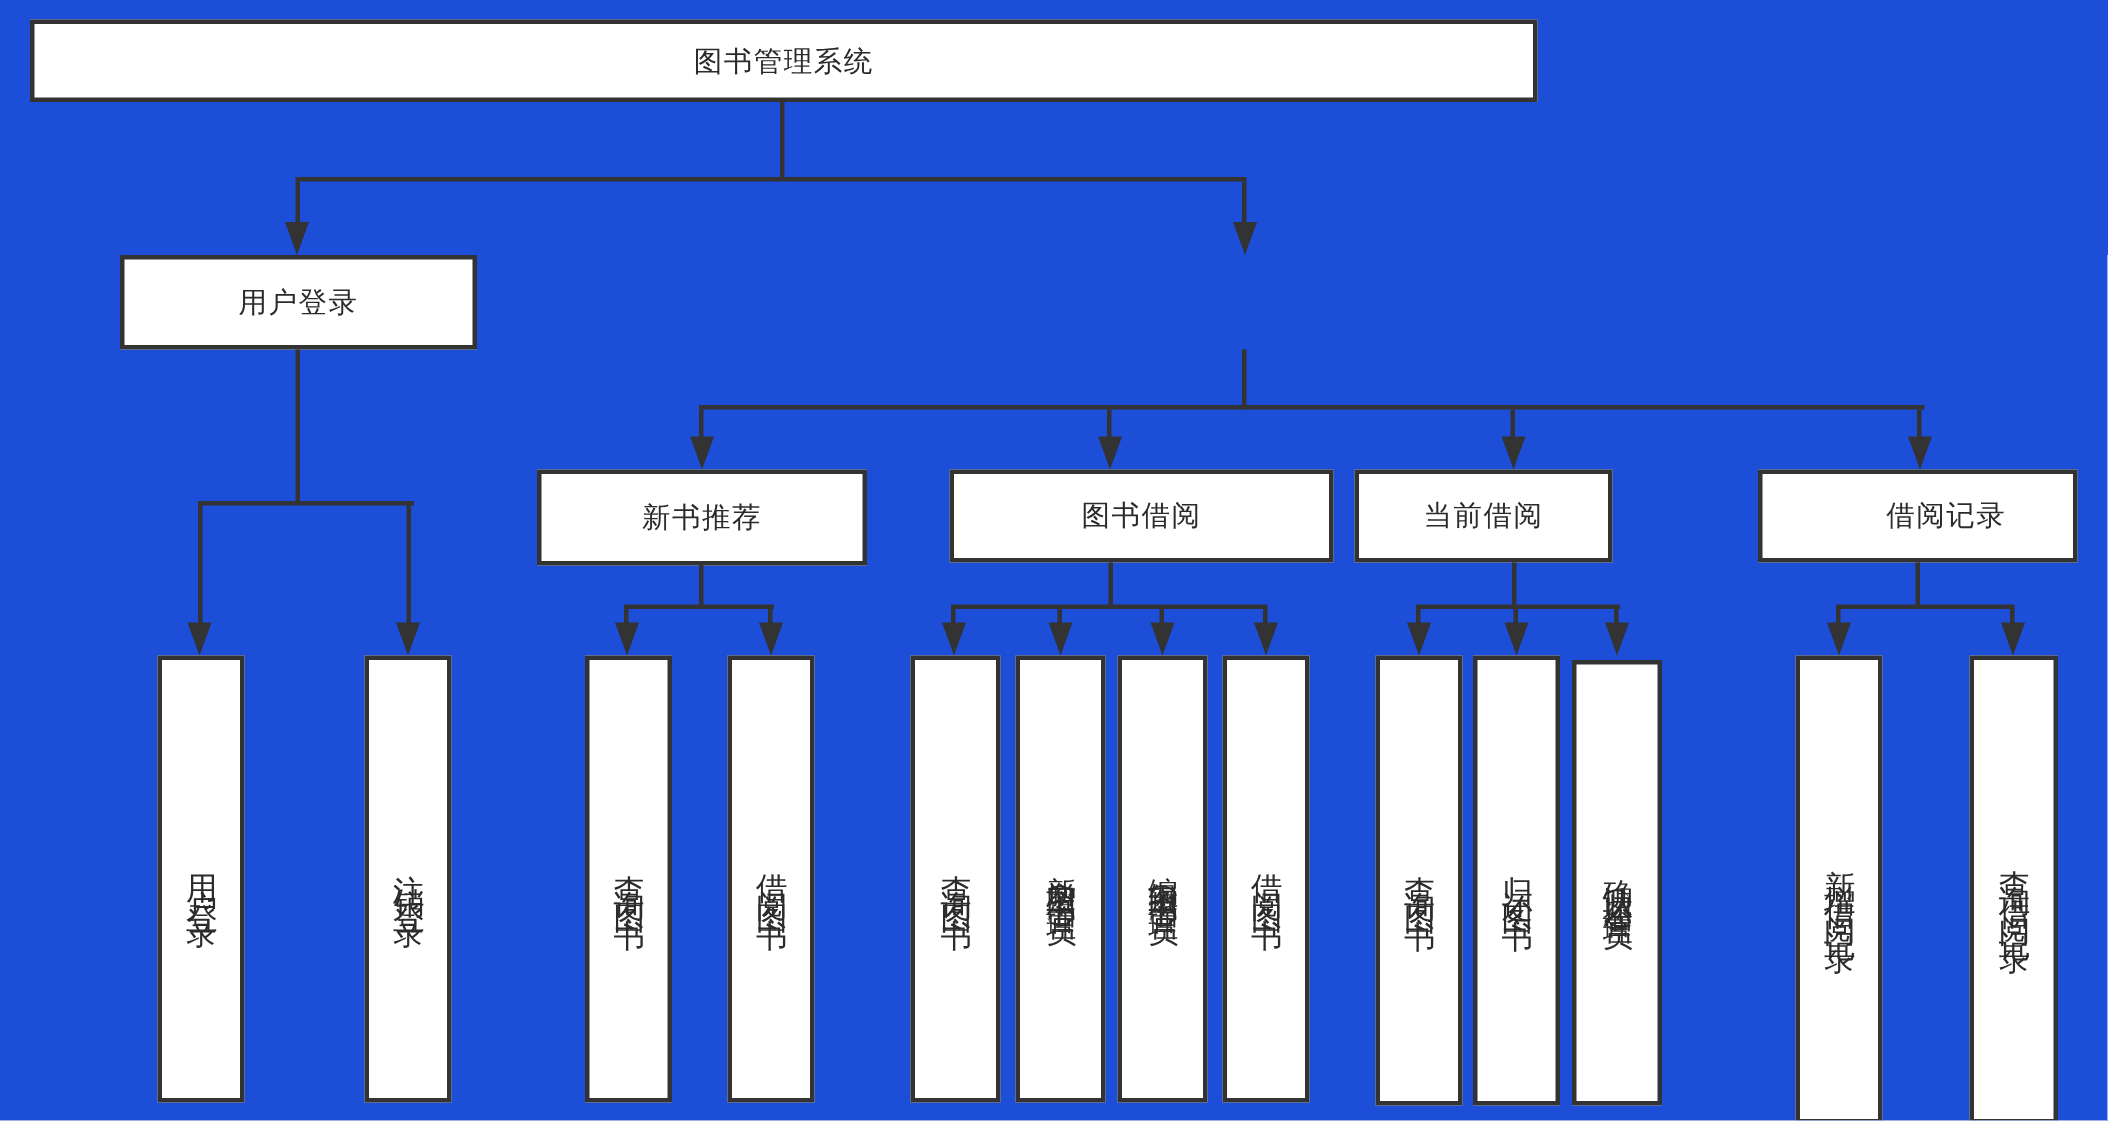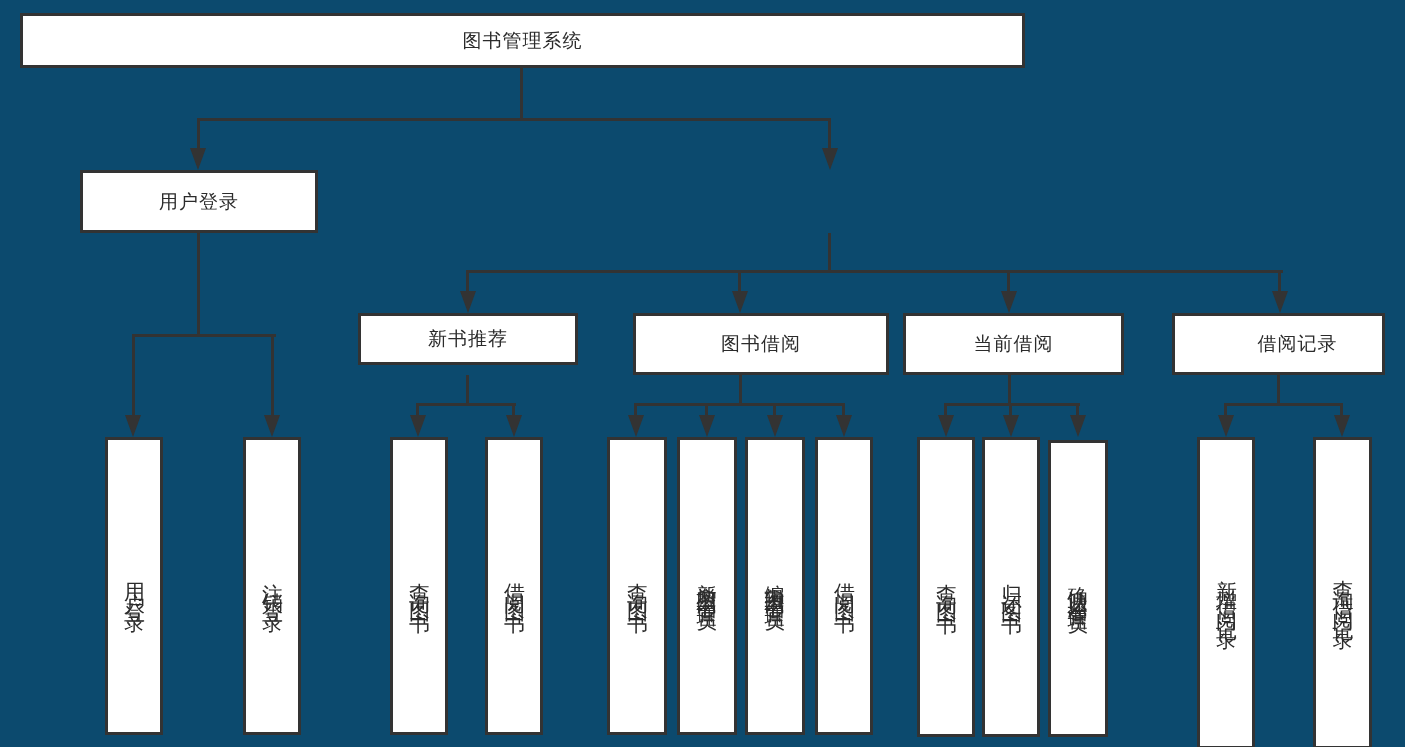--- a/index.html
+++ b/index.html
@@ -1,21 +1,21 @@
 <!DOCTYPE html>
 <html><head>
 <meta charset="utf-8">
 <style>
   html,body{margin:0;padding:0;background:#ffffff;}
   #stage{
     position:relative;
     width:1405px;height:747px;
-    background:#0c4a6e;
+    background:#1d4ed8;
     overflow:hidden;
-    font-family:Liberation Serif, serif;
+    font-family:Liberation Sans, sans-serif;
     color:#222222;
   }
   
   .hbox{
     position:absolute;
     box-sizing:border-box;
     border:3px solid #333333;
     background:#ffffff;
     display:flex;align-items:center;justify-content:center;
     font-size:19px;
@@ -98,27 +98,27 @@
   <i class="ln" style="left:466px;top:270px;width:817px;height:3px;"></i>
   <i class="ln" style="left:466px;top:273px;width:3px;height:19px;"></i>
   <i class="ah" style="left:460px;top:291px;"></i>
   <i class="ln" style="left:738px;top:273px;width:3px;height:19px;"></i>
   <i class="ah" style="left:732px;top:291px;"></i>
   <i class="ln" style="left:1007px;top:273px;width:3px;height:19px;"></i>
   <i class="ah" style="left:1001px;top:291px;"></i>
   <i class="ln" style="left:1278px;top:273px;width:3px;height:19px;"></i>
   <i class="ah" style="left:1272px;top:291px;"></i>
 
-  <div class="hbox" style="left:358px;top:313px;width:220px;height:52px;">
+  <div class="hbox" style="left:358px;top:313px;width:220px;height:64px;">
     <span>新书推荐</span>
   </div>
   <div class="hbox" style="left:633px;top:313px;width:256px;height:62px;text-align:right;">
     <span>图书借阅</span>
   </div>
-  <div class="hbox" style="left:903px;top:313px;width:221px;height:62px;">
+  <div class="hbox" style="left:903px;top:313px;width:172px;height:62px;">
     <span>当前借阅</span>
   </div>
   <div class="hbox" style="left:1172px;top:313px;width:213px;height:62px;padding-left:38px;">
     <span>借阅记录</span>
   </div>
 
   <i class="ln" style="left:466px;top:375px;width:3px;height:30px;"></i>
   <i class="ln" style="left:416px;top:403px;width:100px;height:3px;"></i>
   <i class="ln" style="left:416px;top:405px;width:3px;height:12px;"></i>
   <i class="ah" style="left:410px;top:415px;"></i>

